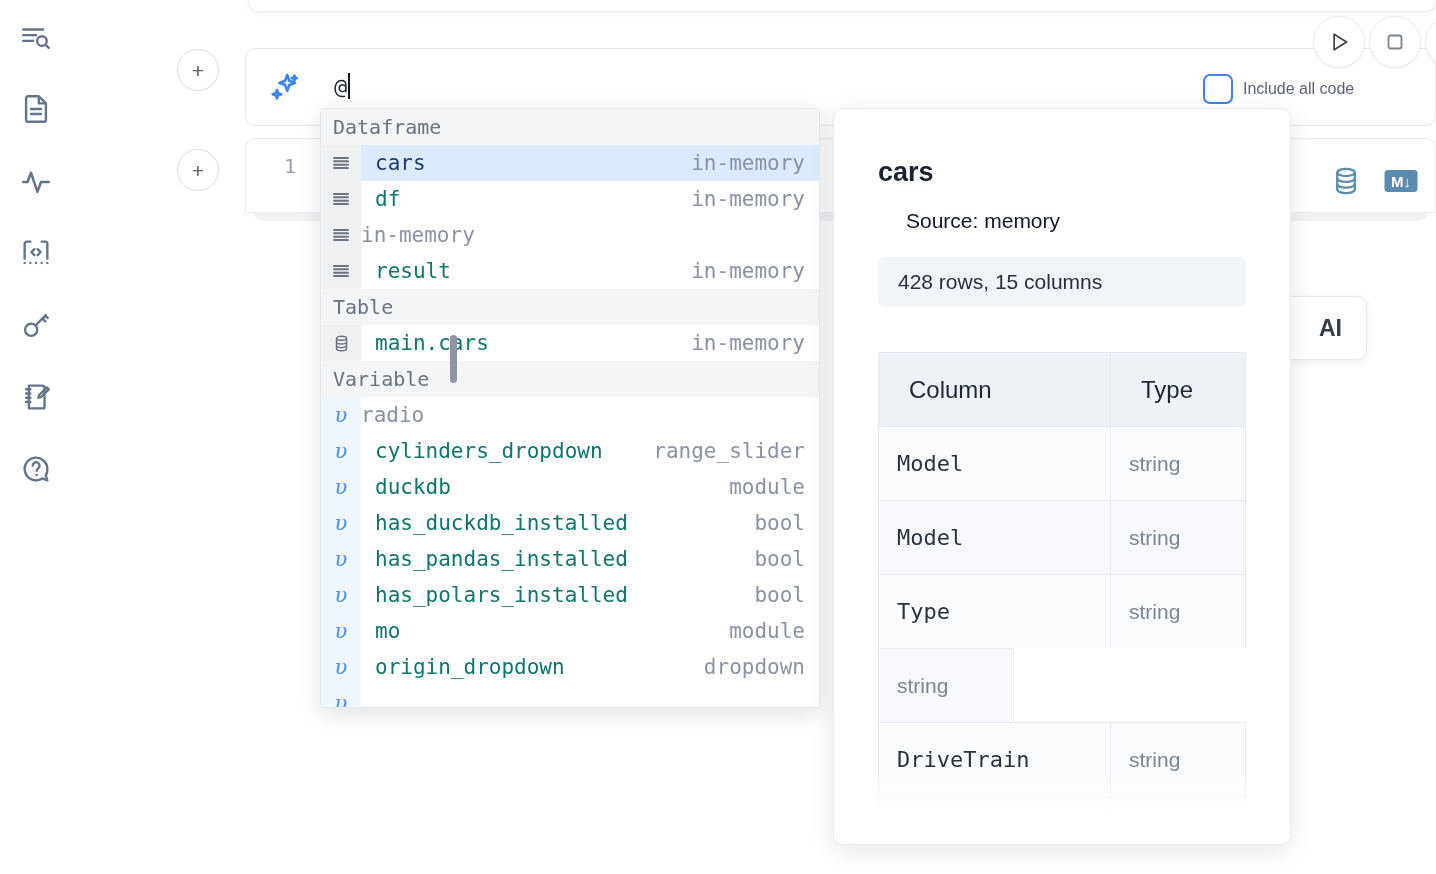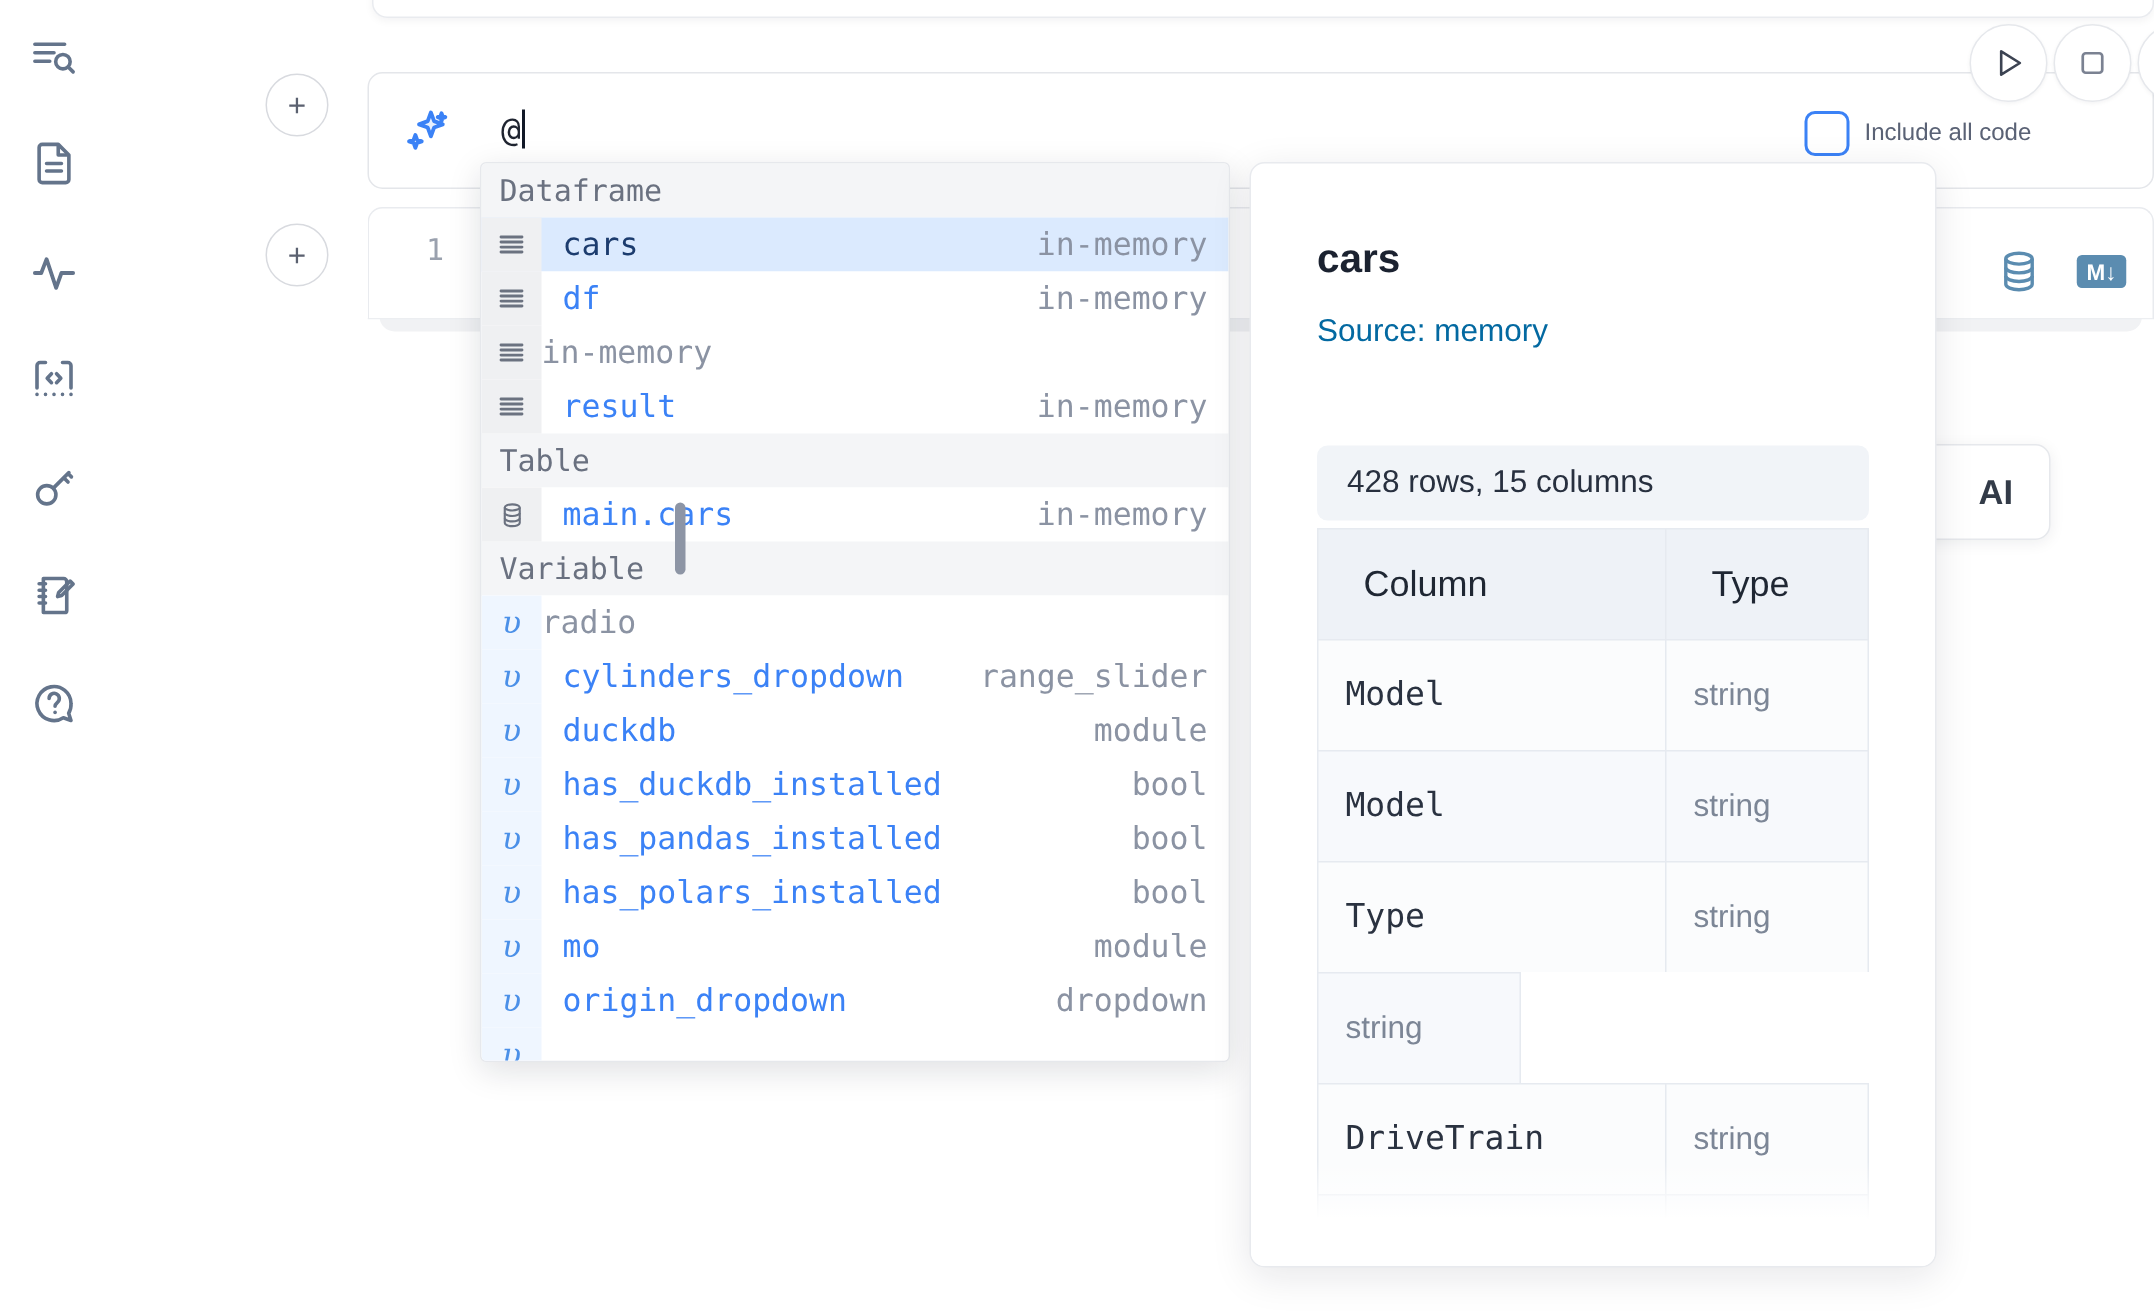--- a/index.html
+++ b/index.html
@@ -117,39 +117,39 @@
     font-size:21px; cursor:pointer; background:#fff;
   }
   .ac-row.sel { background:#dbeafe; }
   .ac-ico {
     width:40px; height:36px; flex:0 0 40px;
     display:flex; align-items:center; justify-content:center;
     background:#eff0f2; color:#6b7280;
   }
   .ac-ico.var { background:#eff6ff; color:#4b90e8; font-style:italic;
                 font-family:"DejaVu Serif", serif; font-size:21px; }
-  .ac-name { padding-left:14px; color:#3b82f6; flex:1 1 auto; white-space:nowrap; }
+  .ac-name { padding-left:14px; color:#0f766e; flex:1 1 auto; white-space:nowrap; }
   .ac-row.sel .ac-name { color:#1c3c6e; }
   .ac-type { color:#8b93a3; padding-right:14px; white-space:nowrap; }
 
   
   .pv {
     position:absolute; left:833px; top:108px; width:458px; height:737px;
     background:#fff; border:1px solid #e8eaee; border-radius:10px;
     box-shadow:0 6px 26px rgba(15,23,42,.10);
     overflow:hidden;
   }
   .pv-title { position:absolute; left:44px; top:48px; font-size:27px; font-weight:700; color:#1b2230; }
   .pv-src   { position:absolute; left:44px; top:100px; font-size:21px; color:#6d7competitor; }
-  .pv-src   { color:#0369a1; }
+  .pv-src   { color:#0f172a;margin-left:28px; }
   .pv-shape {
     position:absolute; left:44px; top:148px; width:368px; height:50px;
     background:#f1f4f8; border-radius:7px;
     display:flex; align-items:center; padding-left:20px;
-    font-size:21px; color:#28303f;margin-top:40px;
+    font-size:21px; color:#28303f;
   }
   .pv-table { position:absolute; left:44px; top:243px; width:368px; }
   .pv-tr { display:flex; }
   .pv-th, .pv-td {
     border:1px solid #e6eaf0; border-right:none; border-bottom:none;
     height:74px; display:flex; align-items:center; padding-left:18px;
   }
   .pv-tr:last-child .pv-th, .pv-tr:last-child .pv-td { border-bottom:1px solid #e6eaf0; }
   .pv-th { width:232px; background:#f4f7fa; font-size:23px; color:#2a3240;
            font-family:"Liberation Sans", sans-serif; }

